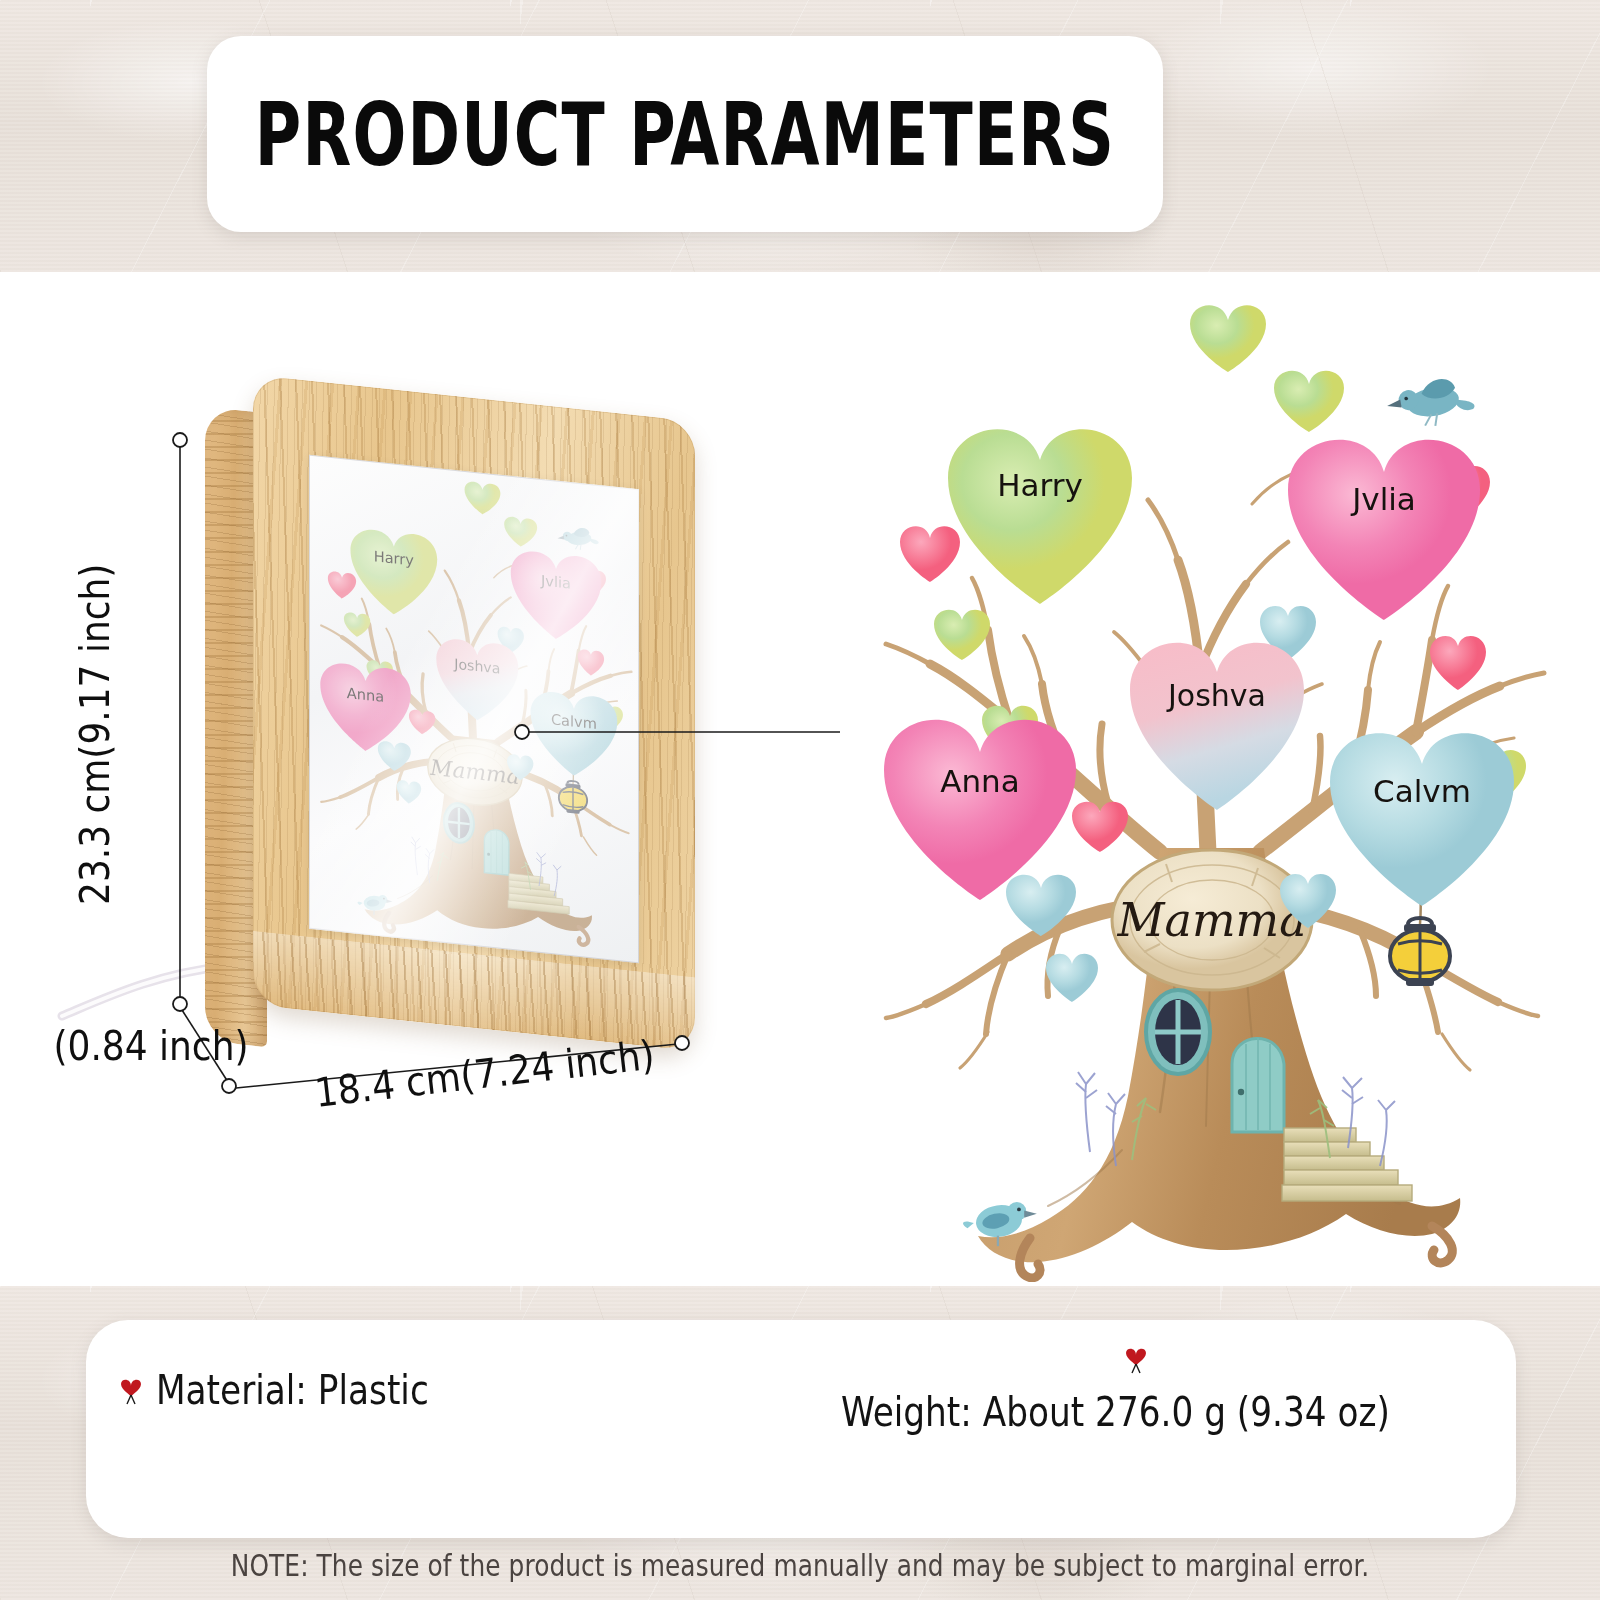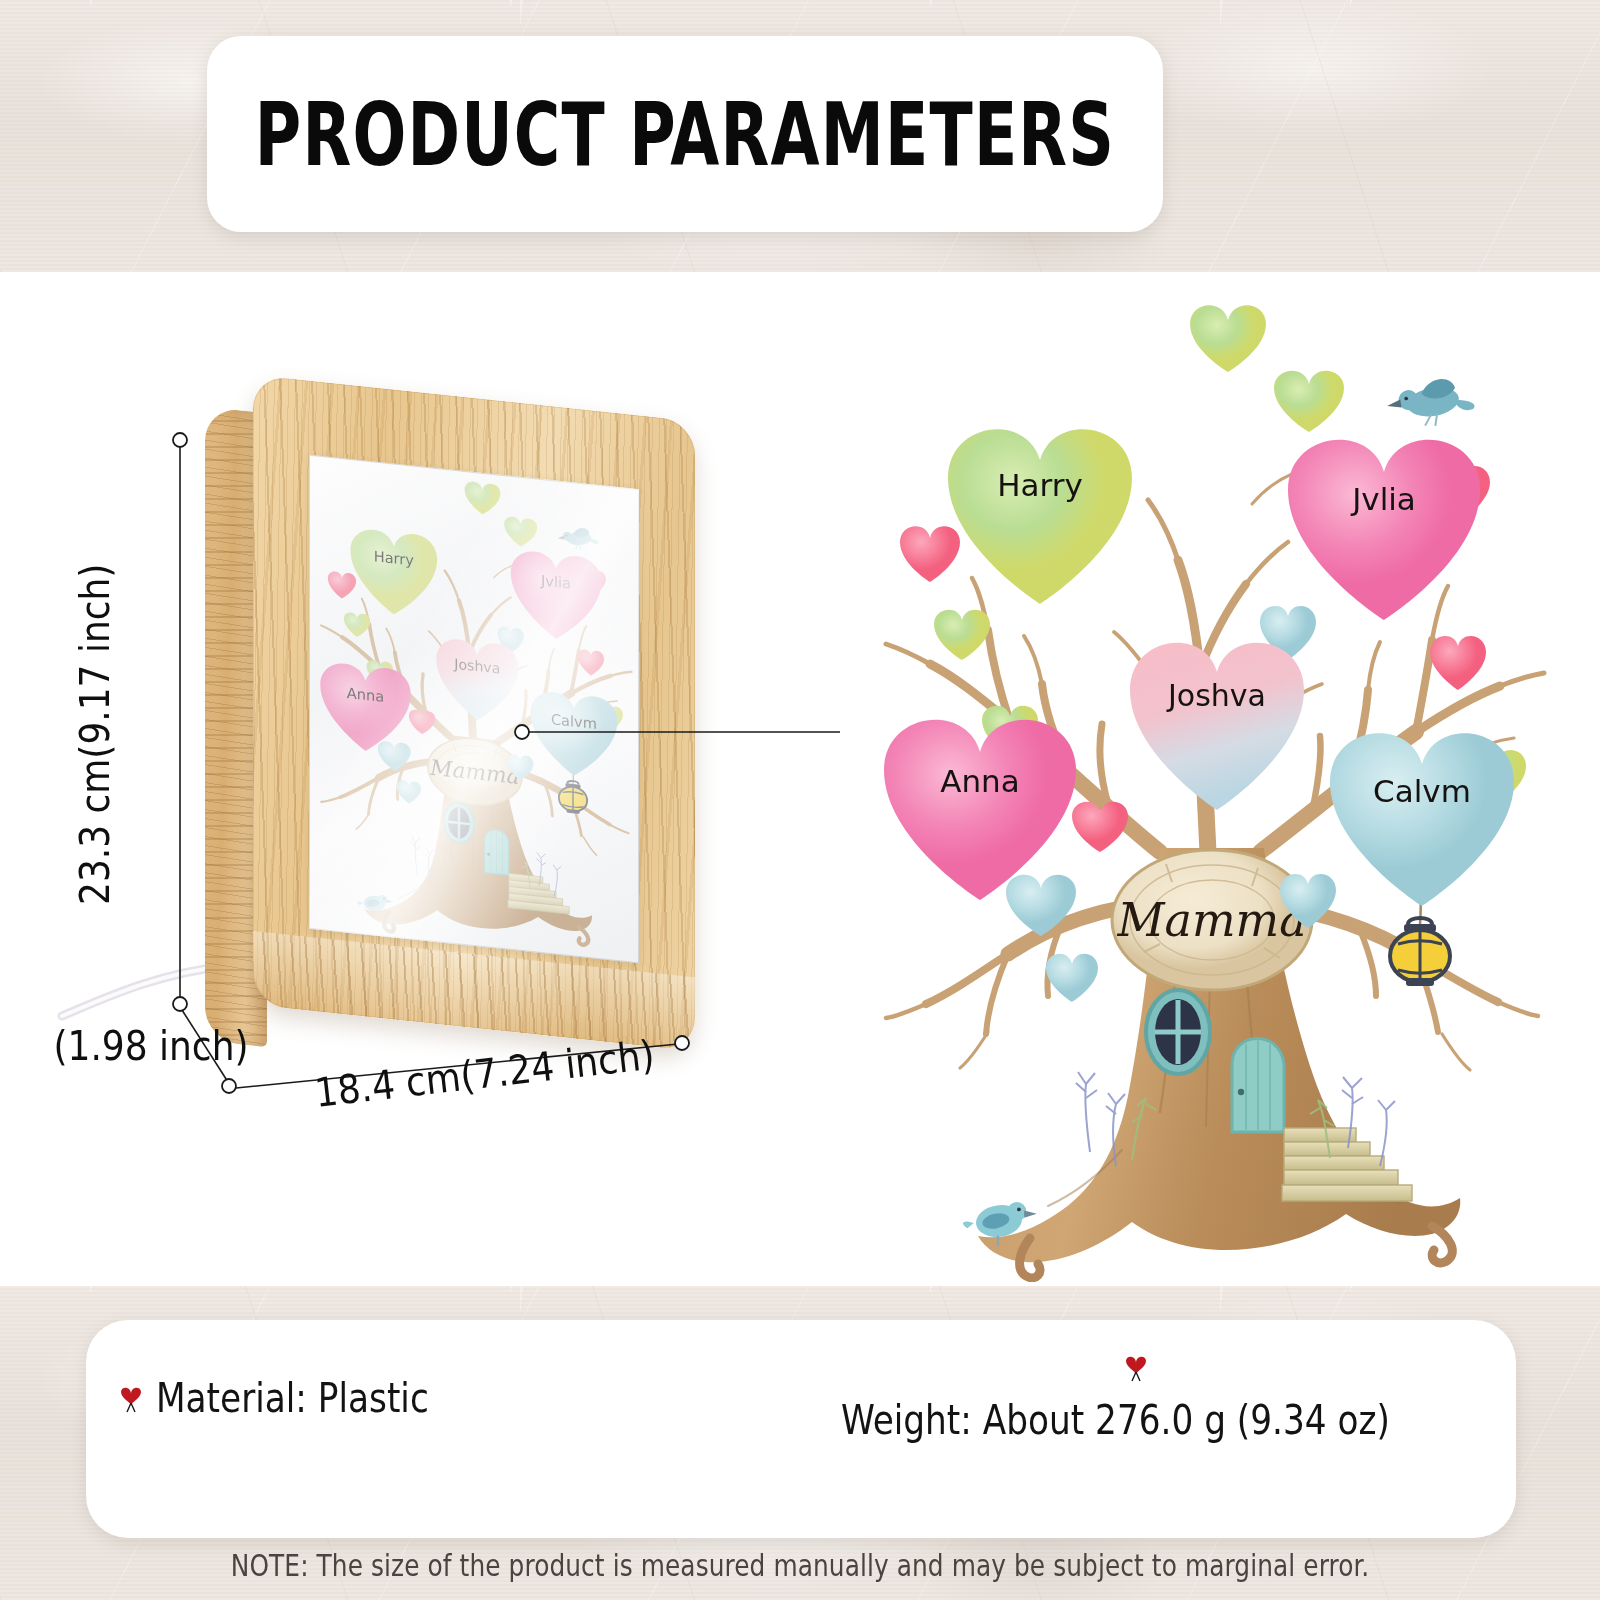--- a/index.html
+++ b/index.html
@@ -56,21 +56,21 @@
     font-weight:700; font-size:88px; letter-spacing:1.5px;
     color:#0a0a0a; transform:scaleX(.80); transform-origin:center;
     white-space:nowrap;
   }
   #specs-card{ left:86px; top:1320px; width:1430px; height:218px; border-radius:42px; }
 
   
   #specs-grid{
     position:absolute; inset:0;
     display:grid; grid-template-columns:612px 1fr; grid-template-rows:1fr 1fr;
-    padding:24px 0 24px 34px; align-items:center;margin-top:8px;
+    padding:24px 0 24px 34px; align-items:center;
   }
   .spec-item{ display:flex; align-items:center; gap:14px; }
   .spec-item.col2{ padding-left:24px;flex-direction:column; }
   .heart-bullet{
     display:inline-block; width:22px; height:30px; position:relative; flex:none;
   }
   .heart-bullet svg{ display:block; width:22px; height:30px; }
   .spec-text{
     font-family:"Liberation Sans Narrow","DejaVu Sans Condensed","Liberation Sans", sans-serif;
     font-size:41px; color:#131313; white-space:nowrap;
@@ -223,21 +223,21 @@
       <line x1="182" y1="738" x2="228" y2="810" stroke="#1a1a1a" stroke-width="1.6"></line>
       <circle cx="229" cy="814" r="7" fill="#fff" stroke="#1a1a1a" stroke-width="1.8"></circle>
 
       <line x1="236" y1="816" x2="678" y2="772" stroke="#1a1a1a" stroke-width="1.6"></line>
       <circle cx="682" cy="771" r="7" fill="#fff" stroke="#1a1a1a" stroke-width="1.8"></circle>
     </svg>
 
     <div id="dim-height-label" class="dim-label">23.3 cm(9.17 inch)</div>
 
     <div id="dim-depth-label" class="dim-label">
-      <div>(1.98 inch)</div>
+      <div>(0.84 inch)</div>
     </div>
 
     <div id="dim-width-label" class="dim-label">18.4 cm(7.24 inch)</div>
   </div>
 
   <div id="art-stage">
     <svg id="art-svg" viewBox="0 0 700 990">
       <defs>
         <radialGradient id="gGreen" cx="35%" cy="30%">
           <stop offset="0%" stop-color="#d9edb2"></stop>

